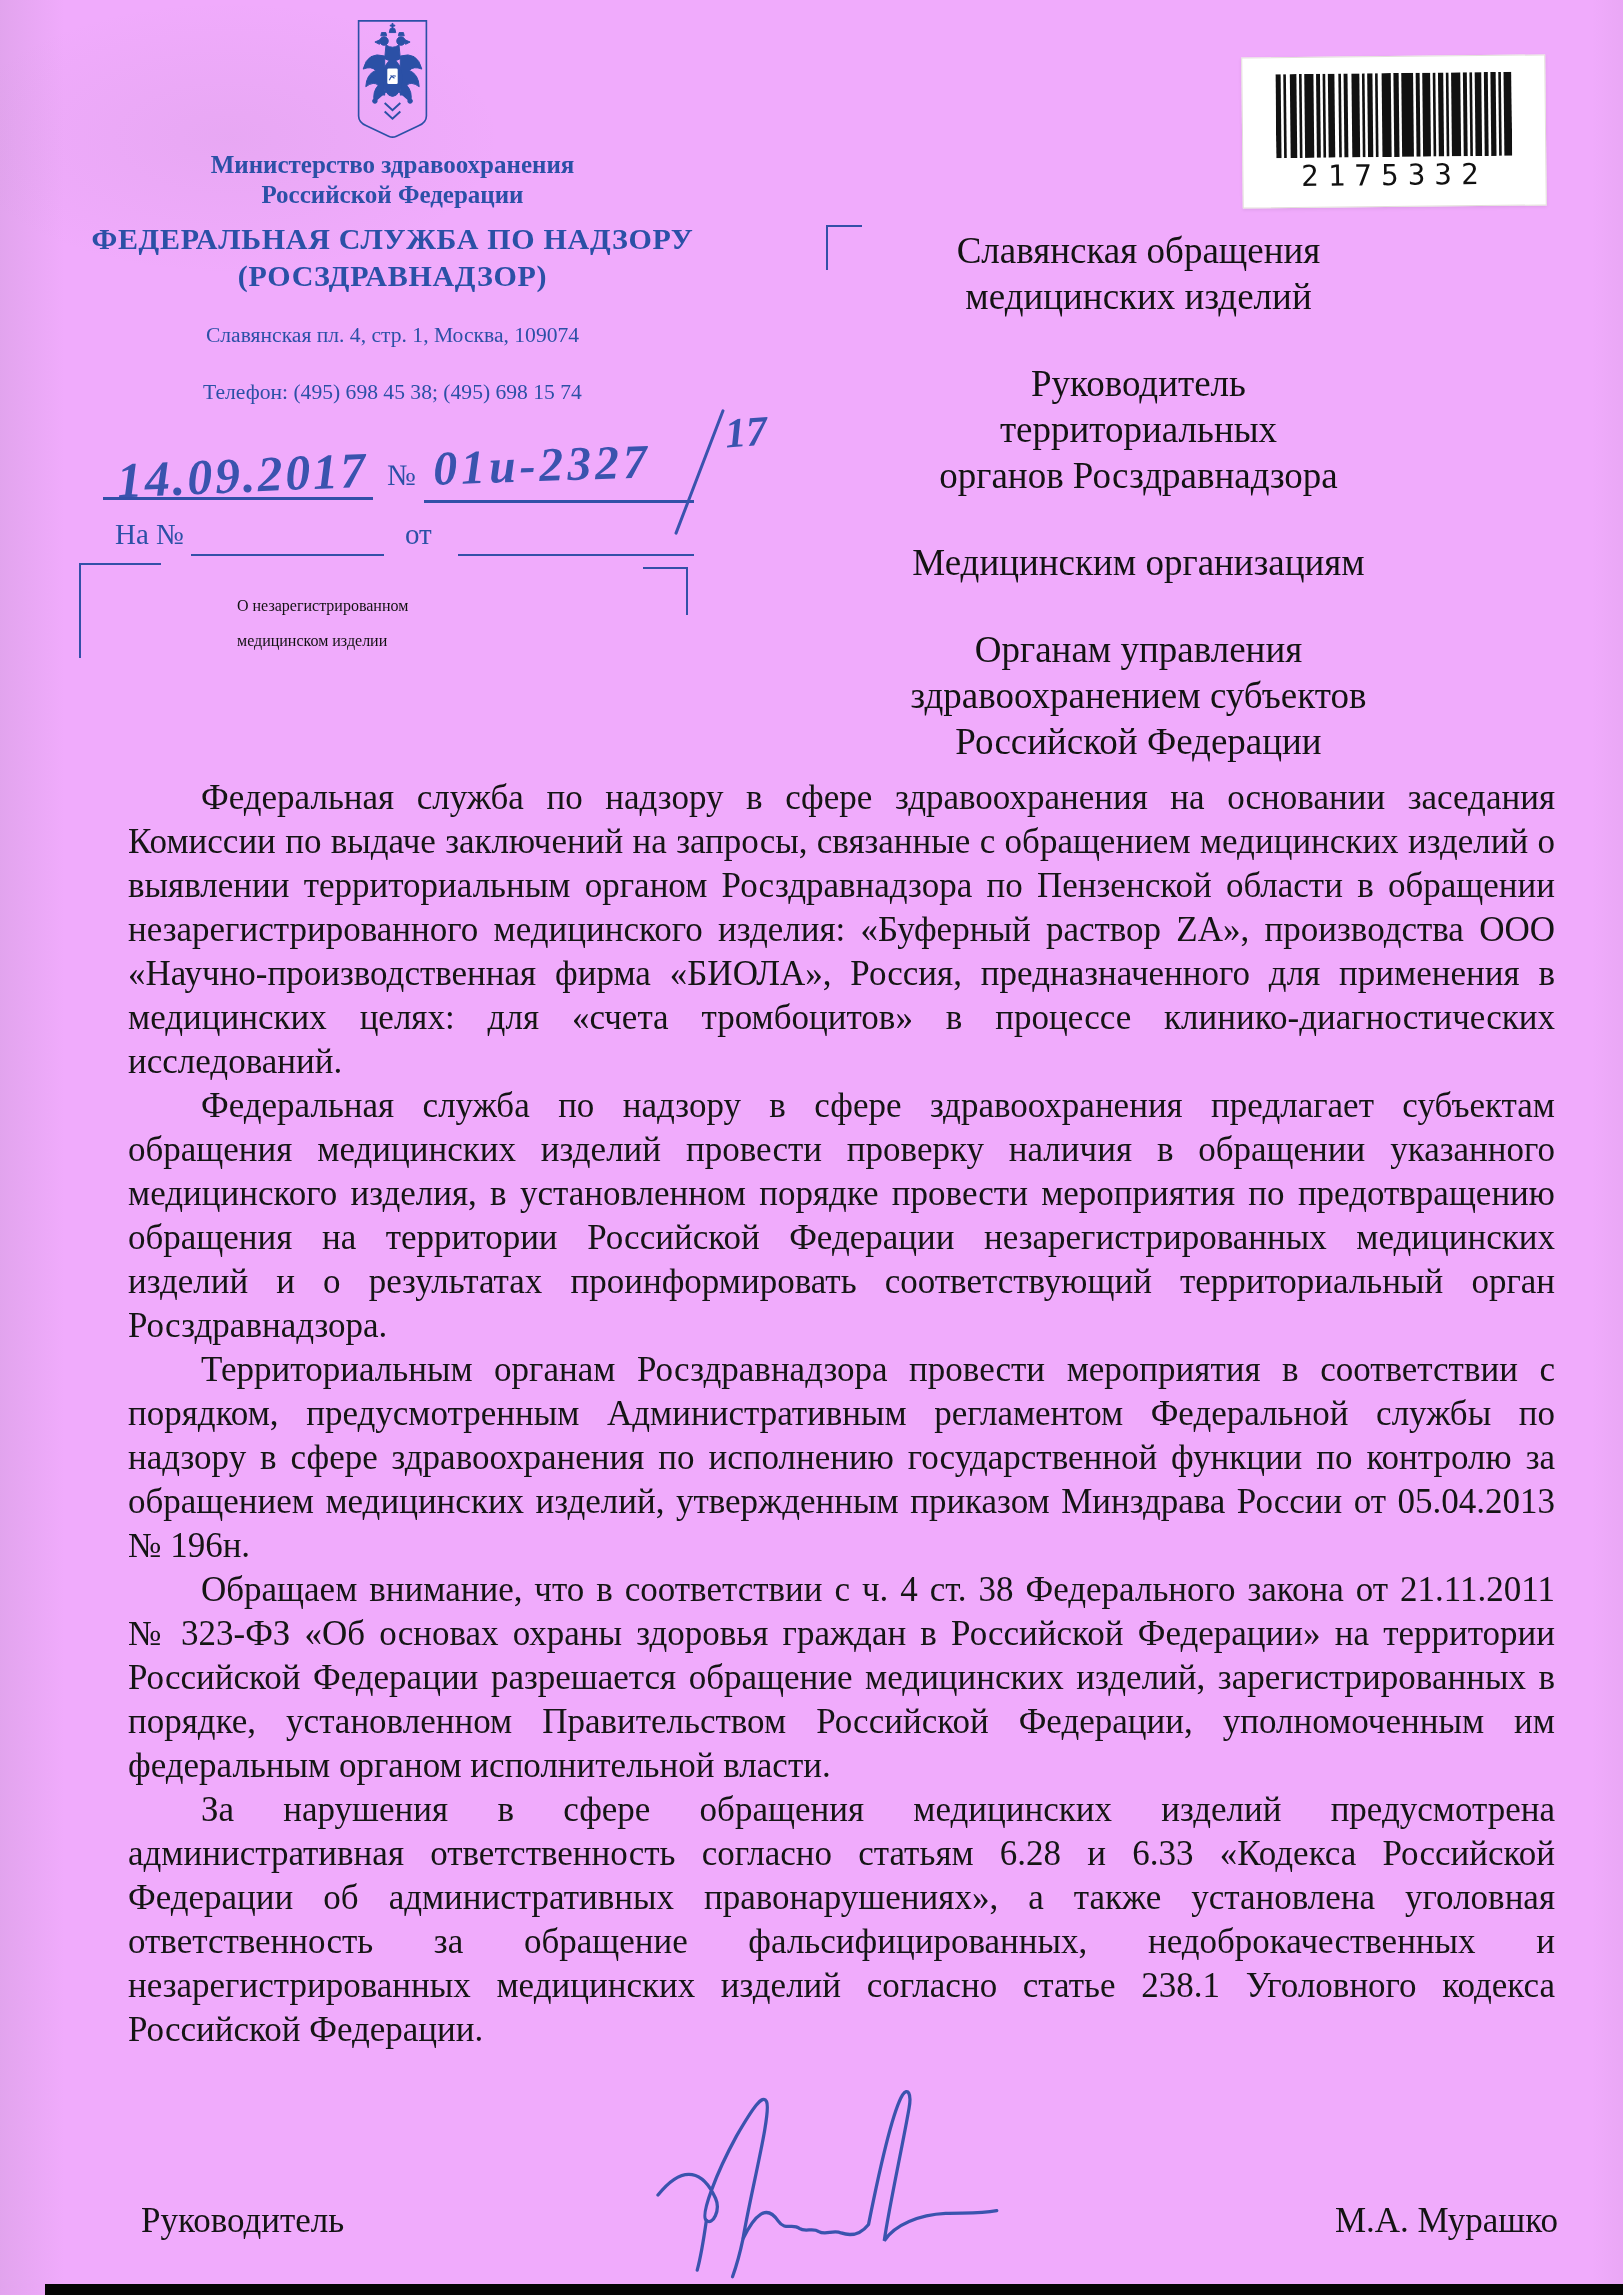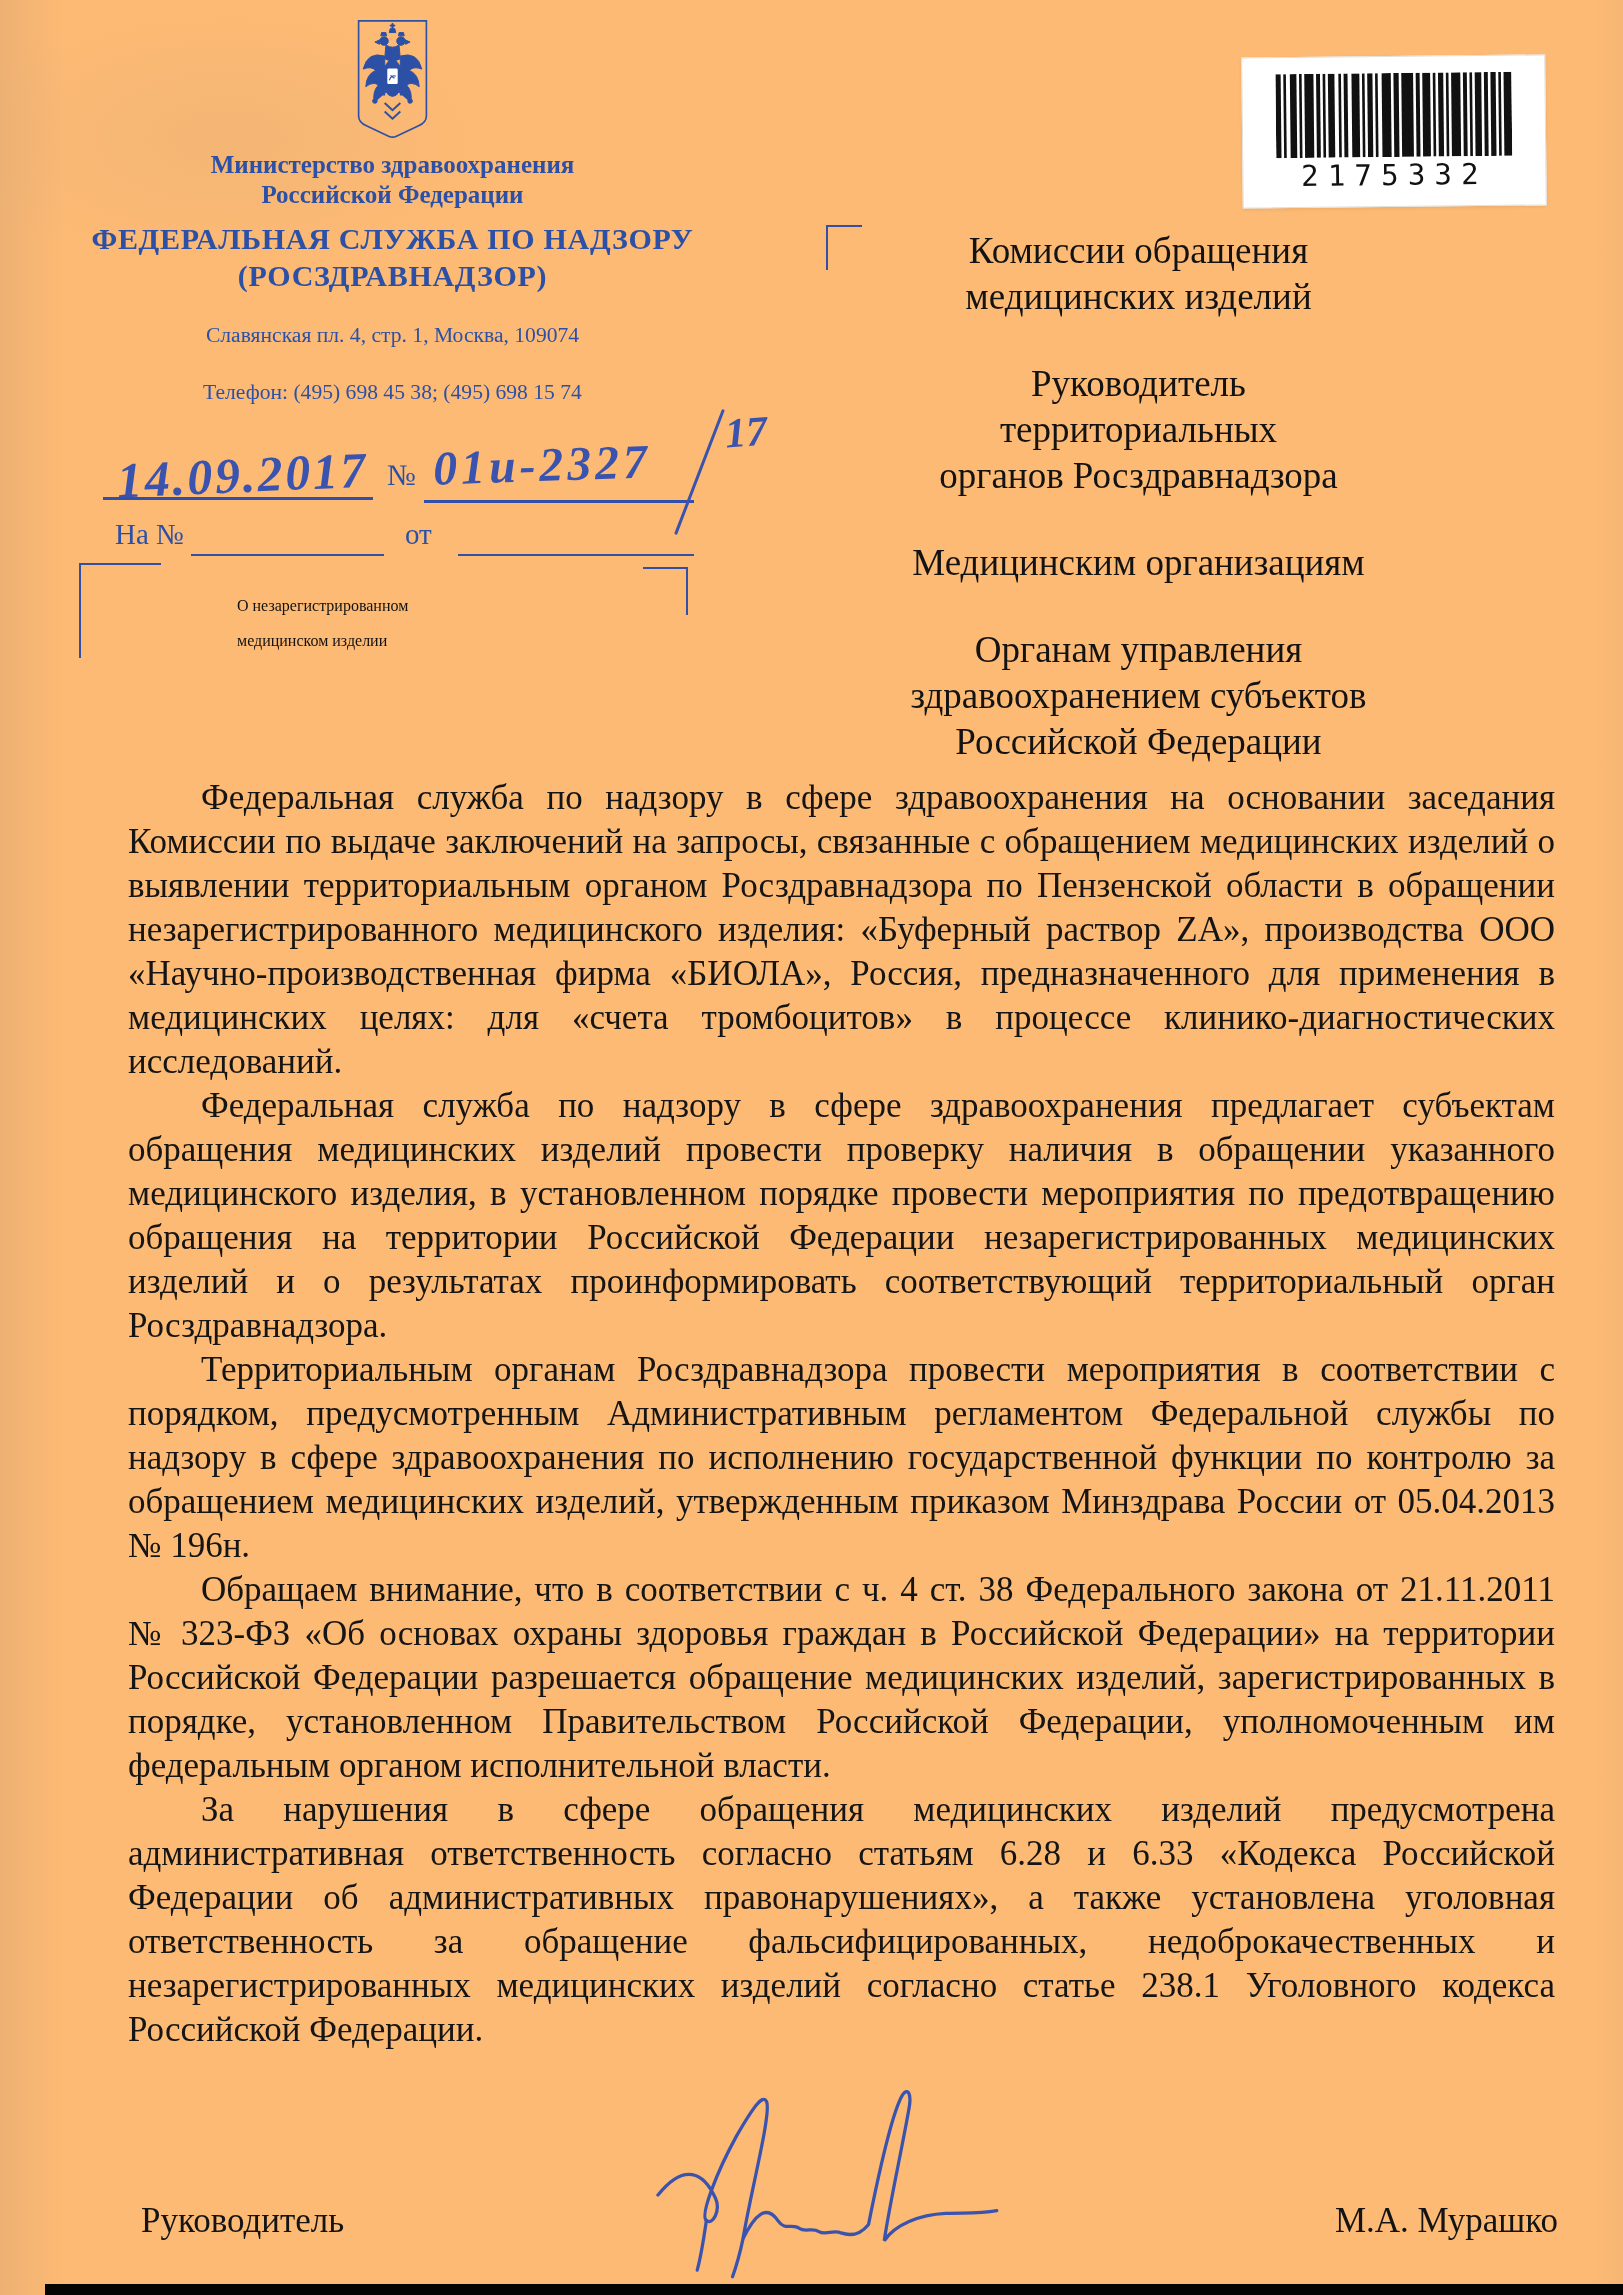--- a/index.html
+++ b/index.html
@@ -1,18 +1,18 @@
 <!DOCTYPE html>
 <html style="font-size:10.5px"><head>
 <meta charset="utf-8">
 <style>
   html,body{margin:0;padding:0;background:#888;}
   .page{
     position:relative;width:1624px;height:2295px;margin:0 auto;
-    background:#fdba74;overflow:hidden;
+    background:#f0abfc;overflow:hidden;
     font-family:"Liberation Serif","DejaVu Serif",serif;color:#161616;
   }
   .scan-shade{position:absolute;inset:0;pointer-events:none;
     background:
       linear-gradient(to right, rgba(100,100,110,0.10), rgba(100,100,110,0.0) 4%),
       radial-gradient(ellipse 393px 196px at 14% 6%, rgba(120,120,130,0.07), transparent 70%),
       linear-gradient(to left, rgba(100,100,110,0.05), transparent 2%);
   }
 
   
@@ -175,21 +175,21 @@
   <div class="corner c-subj-tr"></div>
   <div class="corner c-recip-tl"></div>
 
   <div class="subject">
     <div>О незарегистрированном</div>
     <div>медицинском изделии</div>
   </div>
 
   <div class="recipients">
     <div class="rgroup">
-      <div>Комиссии обращения</div>
+      <div>Славянская обращения</div>
       <div>медицинских изделий</div>
     </div>
     <div class="rgroup">
       <div>Руководитель</div>
       <div>территориальных</div>
       <div>органов Росздравнадзора</div>
     </div>
     <div class="rgroup">
       <div>Медицинским организациям</div>
     </div>

